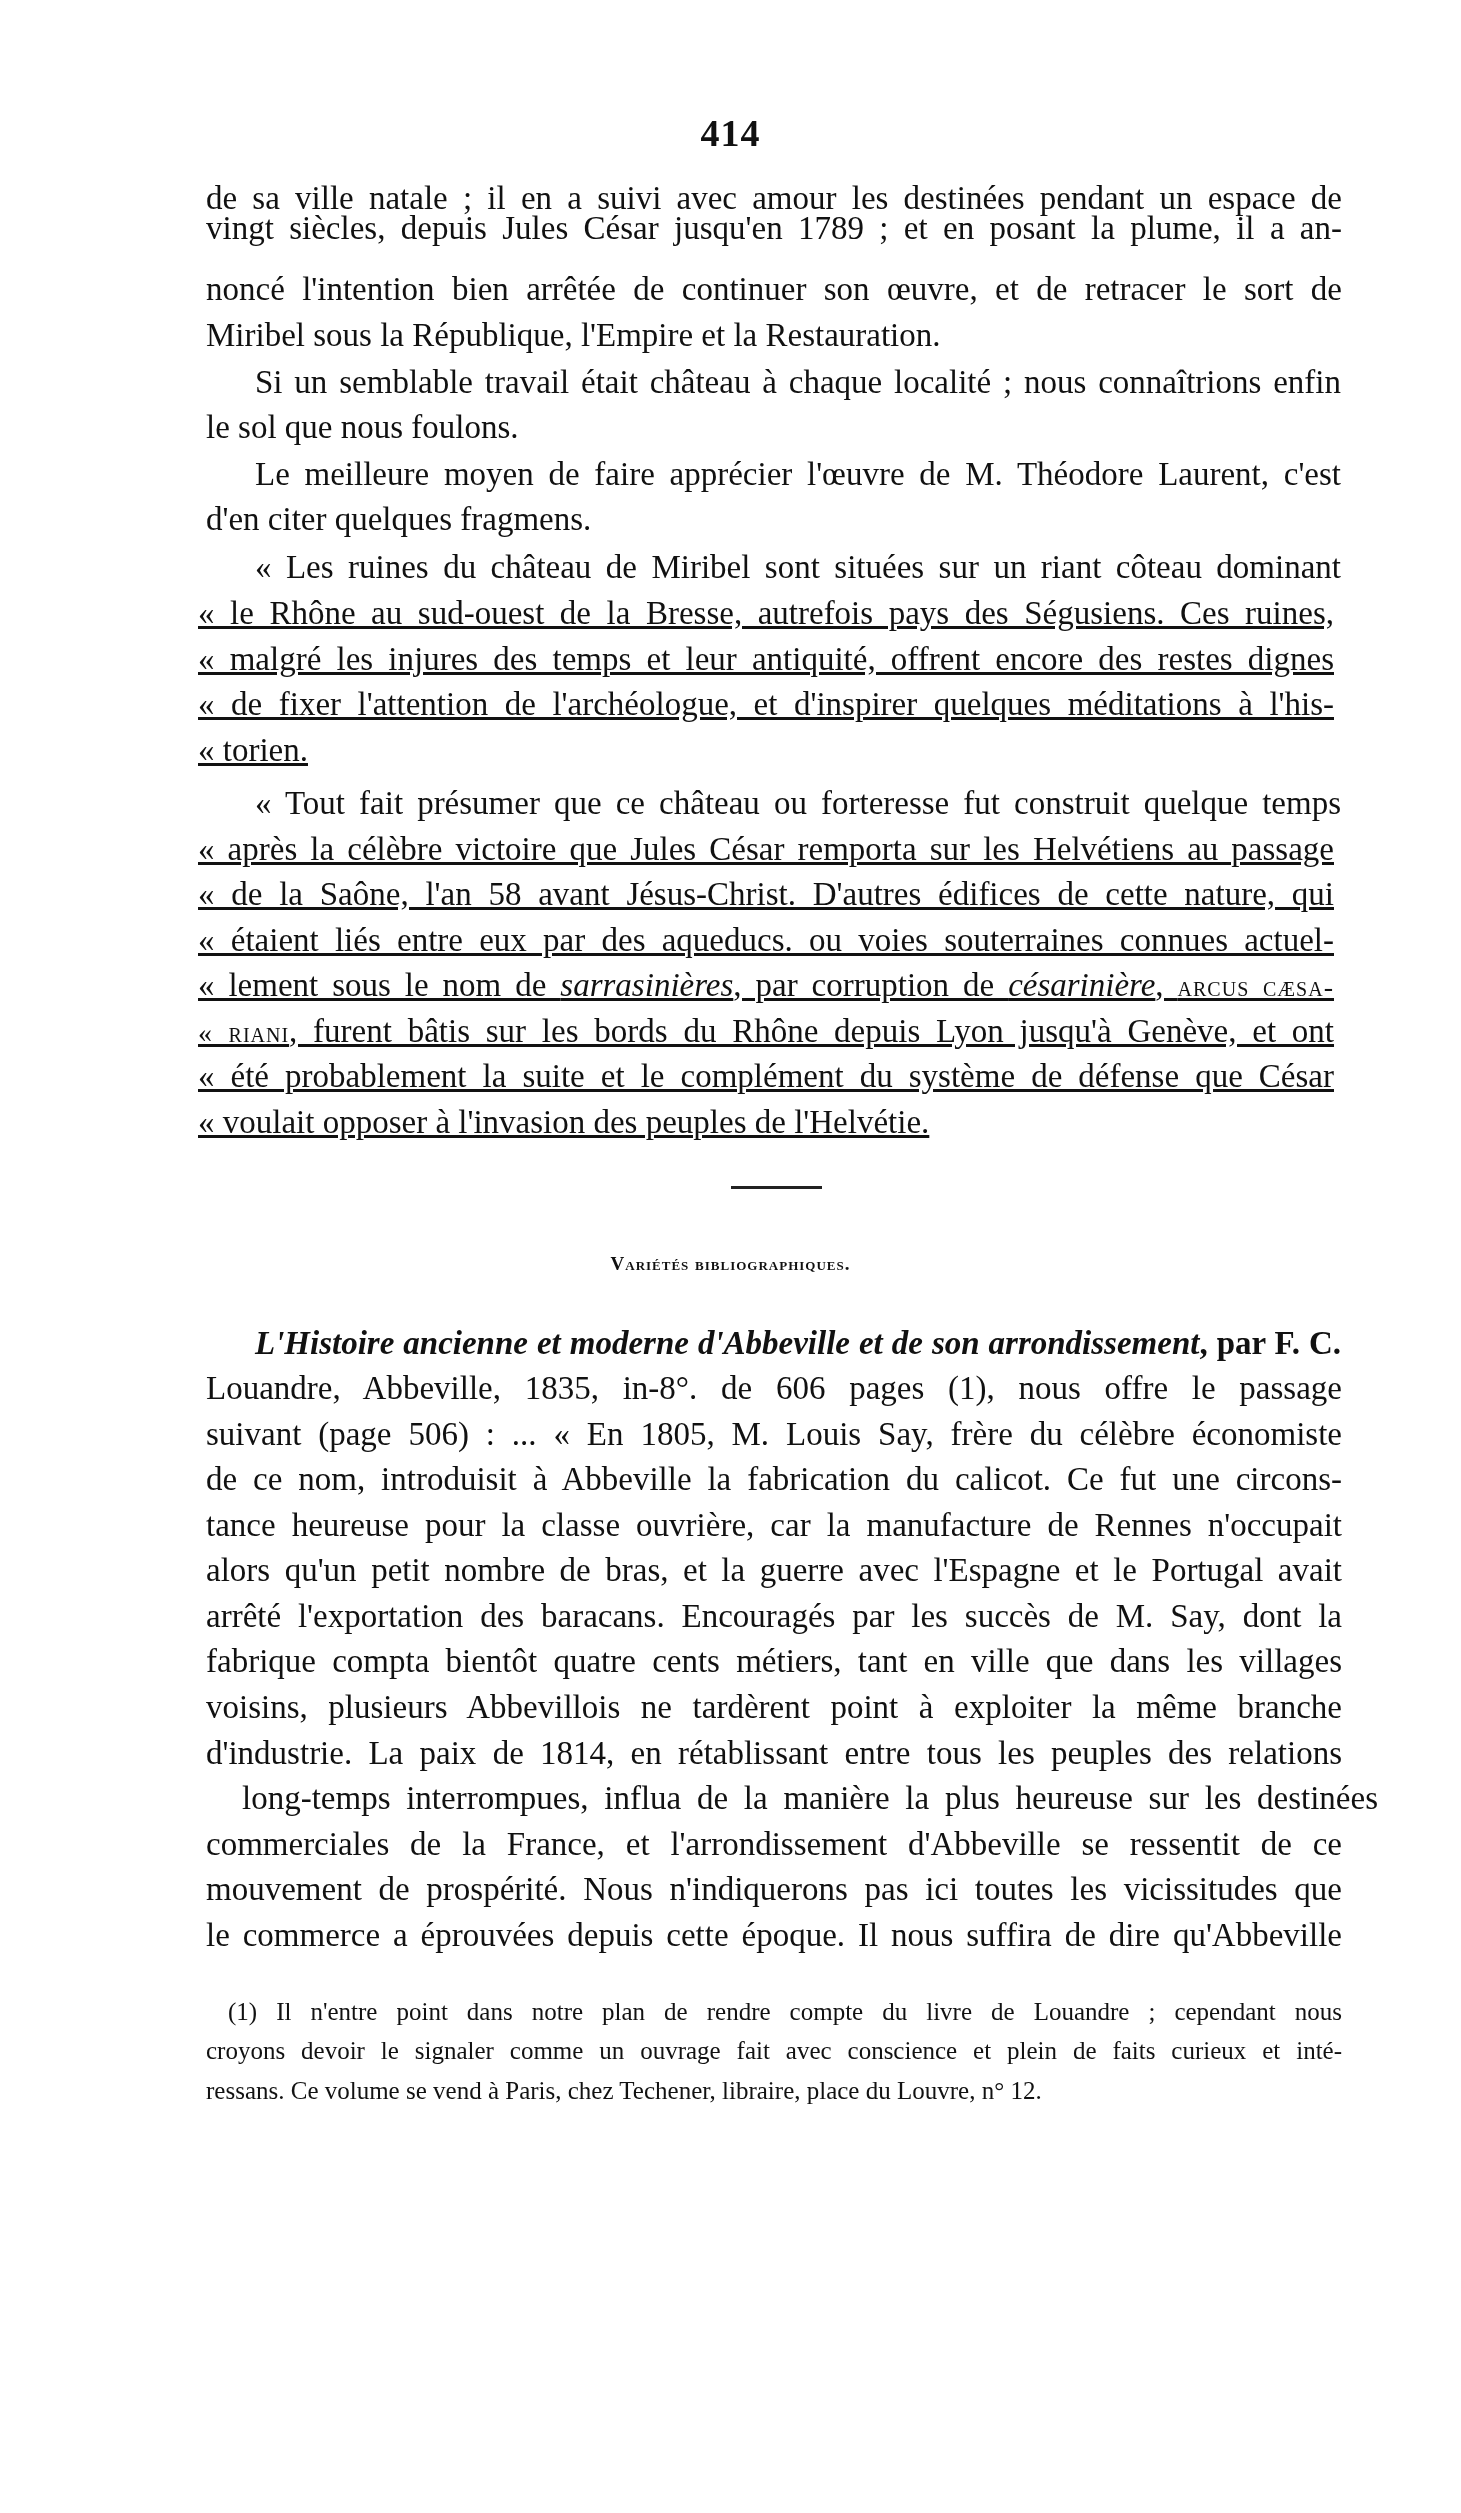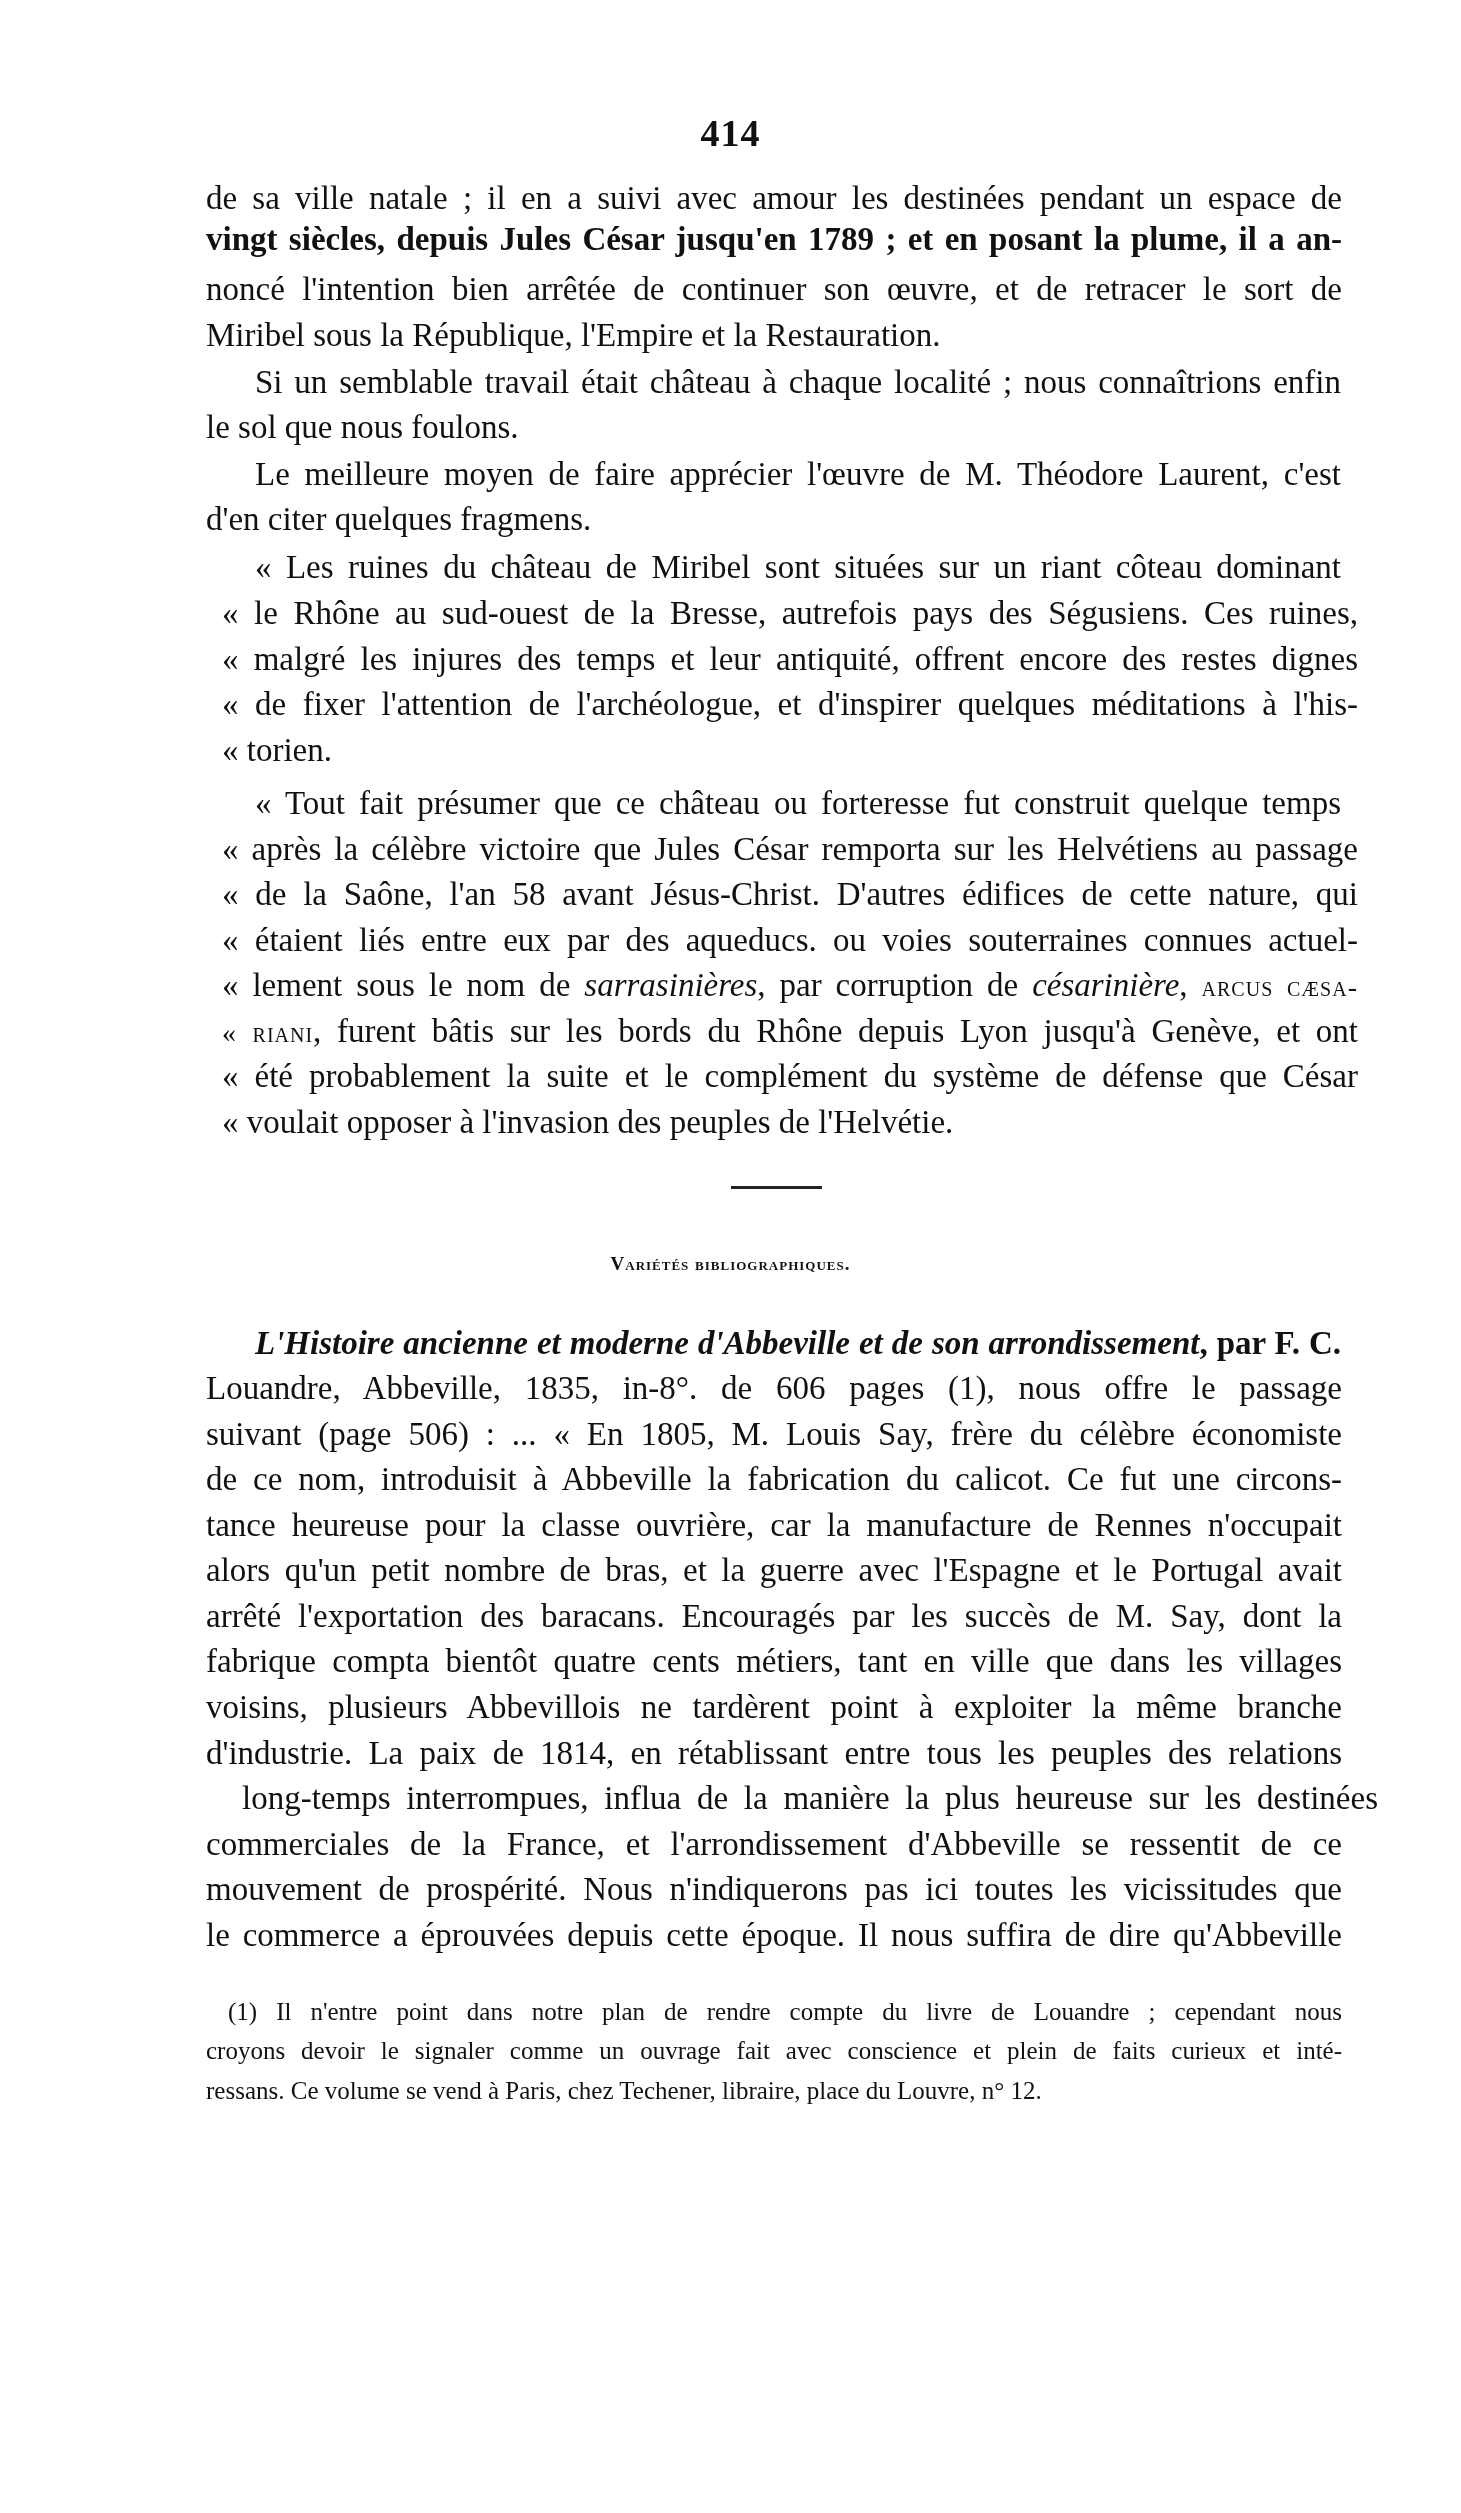--- a/index.html
+++ b/index.html
@@ -4,38 +4,38 @@
 <style>
   html, body { margin: 0; padding: 0; background: #ffffff; }
   body { width: 1461px; height: 2514px; position: relative; overflow: hidden;
          font-family: "Liberation Serif", "DejaVu Serif", serif; color: #111; }
   .page-number { position: absolute; left: 0; width: 1461px; top: 111px; text-align: center;
                  font-size: 38px; font-weight: bold; letter-spacing: 1px; }
   .line { position: absolute; left: 206px; width: 1136px; font-size: 33px; line-height: 40px;
           text-align: justify; text-align-last: justify; white-space: nowrap; height: 40px; overflow: visible; }
   .line.last { text-align-last: left; }
   .line.indent { left: 255px; width: 1086px; }
-  .line.q { left: 222px; }
+  .line.q { left: 198px; text-decoration: underline; }
   .it { font-style: italic; }
   .sc { font-variant: small-caps; font-size: 0.85em; letter-spacing: 1px; }
   .rule { position: absolute; left: 731px; top: 1186px; width: 91px; height: 3px; background: #222; }
   .heading { position: absolute; left: 0; width: 1461px; top: 1253px; text-align: center;
              font-size: 19px; letter-spacing: 2px; font-weight: bold; }
   .fn { position: absolute; left: 206px; width: 1136px; font-size: 25px; line-height: 32px;
         text-align: justify; text-align-last: justify; white-space: nowrap; height: 32px; }
   .fn.indent { left: 228px; width: 1114px; }
   .fn.last { text-align-last: left; }
 </style>
 </head>
 <body>
 
 <div class="page-number">414</div>
 
 <div class="line" style="top: 178px; white-space: normal;">de sa ville natale ; il en a suivi avec amour les destinées pendant un espace de</div>
-<div class="line" style="top: 219px; white-space: normal; font-weight: bold;">vingt siècles, depuis Jules César jusqu'en 1789 ; et en posant la plume, il a an-</div>
+<div class="line" style="top: 208px; white-space: normal;">vingt siècles, depuis Jules César jusqu'en 1789 ; et en posant la plume, il a an-</div>
 <div class="line" style="top: 269px; white-space: normal;">noncé l'intention bien arrêtée de continuer son œuvre, et de retracer le sort de</div>
 <div class="line last" style="top: 315px; white-space: normal;">Miribel sous la République, l'Empire et la Restauration.</div>
 
 <div class="line indent" style="top: 362px; white-space: normal;">Si un semblable travail était château à chaque localité ; nous connaîtrions enfin</div>
 <div class="line last" style="top: 407px; white-space: normal;">le sol que nous foulons.</div>
 
 <div class="line indent" style="top: 454px; white-space: normal;">Le meilleure moyen de faire apprécier l'œuvre de M. Théodore Laurent, c'est</div>
 <div class="line last" style="top: 499px; white-space: normal;">d'en citer quelques fragmens.</div>
 
 <div class="line indent" style="top: 547px; white-space: normal;">« Les ruines du château de Miribel sont situées sur un riant côteau dominant</div>

